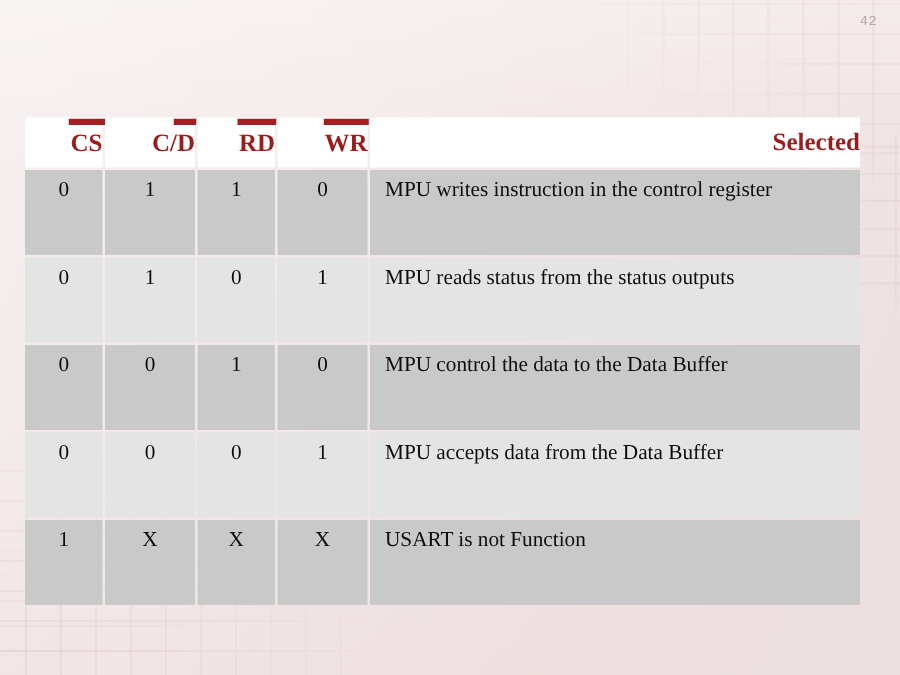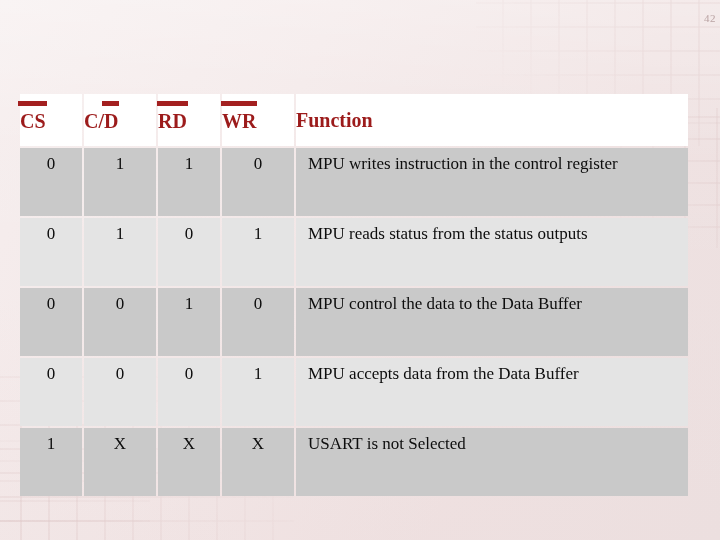--- a/index.html
+++ b/index.html
@@ -114,22 +114,22 @@
         rgba(208,178,178,0.45) 18px,
         rgba(208,178,178,0.45) 20px);
     -webkit-mask-image: linear-gradient(20deg, rgba(0,0,0,1) 0%, rgba(0,0,0,0) 85%);
     mask-image: linear-gradient(20deg, rgba(0,0,0,1) 0%, rgba(0,0,0,0) 85%);
   }
 
   
   #page-number {
     position: absolute;
     top: 13px;
-    right: 4px;
-    font-family: Liberation Serif, serif;
+    right: 18px;
+    font-family: Liberation Mono, monospace;
     font-size: 11px;
     color: #b9a3a3;
     letter-spacing: 0.5px;
     line-height: 1;
   }
 
   
   #truth-table {
     position: absolute;
     left: 18px;
@@ -138,24 +138,24 @@
     border-collapse: separate;
     border-spacing: 2px;
     table-layout: fixed;
   }
 
   #truth-table thead th {
     background: #ffffff;
     color: #9c1b1b;
     font-weight: bold;
     font-size: 20px;
-    height: 52px;
+    height: 40px;
     vertical-align: middle;
     padding: 0;
-    text-align: left;
+    text-align: right;
     border: 0;
   }
 
   
   .sig {
     display: inline-block;
     position: relative;
     padding-top: 3px;
     white-space: nowrap;
   }
@@ -238,21 +238,21 @@
             <span class="bar"></span>
             <span>RD</span>
           </span>
         </th>
         <th>
           <span class="sig wr">
             <span class="bar"></span>
             <span>WR</span>
           </span>
         </th>
-        <th>Function</th>
+        <th>Selected</th>
       </tr>
     </thead>
     <tbody>
       <tr class="odd">
         <td>0</td>
         <td>1</td>
         <td>1</td>
         <td>0</td>
         <td class="fn">MPU writes instruction in the control register</td>
       </tr>
@@ -275,18 +275,18 @@
         <td>0</td>
         <td>0</td>
         <td>1</td>
         <td class="fn">MPU accepts data from the Data Buffer</td>
       </tr>
       <tr class="odd">
         <td>1</td>
         <td>X</td>
         <td>X</td>
         <td>X</td>
-        <td class="fn">USART is not Selected</td>
+        <td class="fn">USART is not Function</td>
       </tr>
     </tbody>
   </table>
 
 </div>
 
 </body></html>

